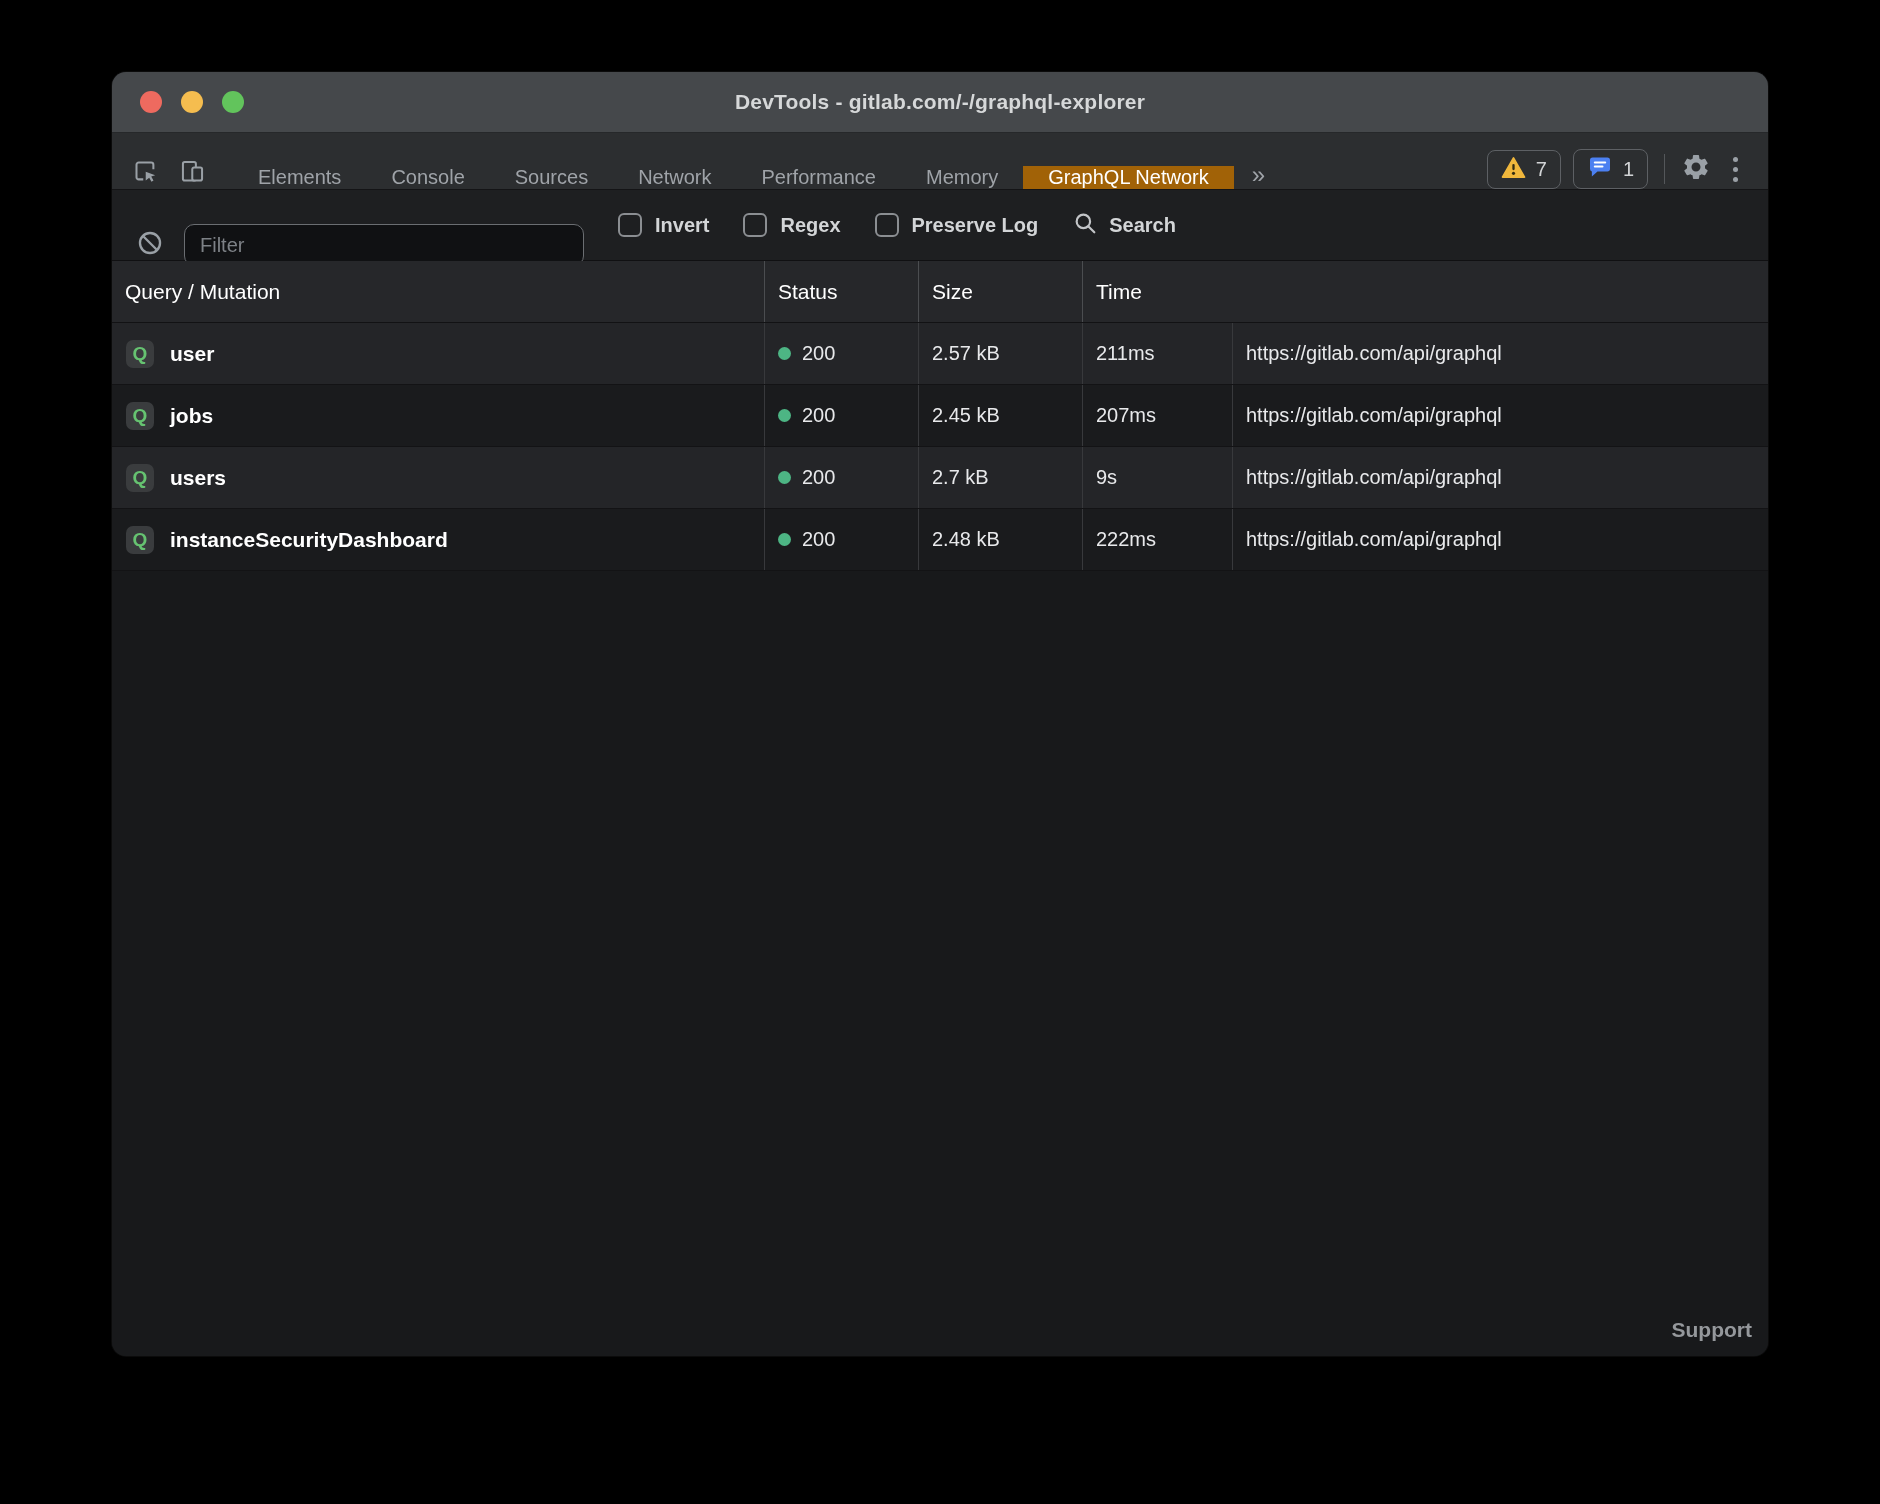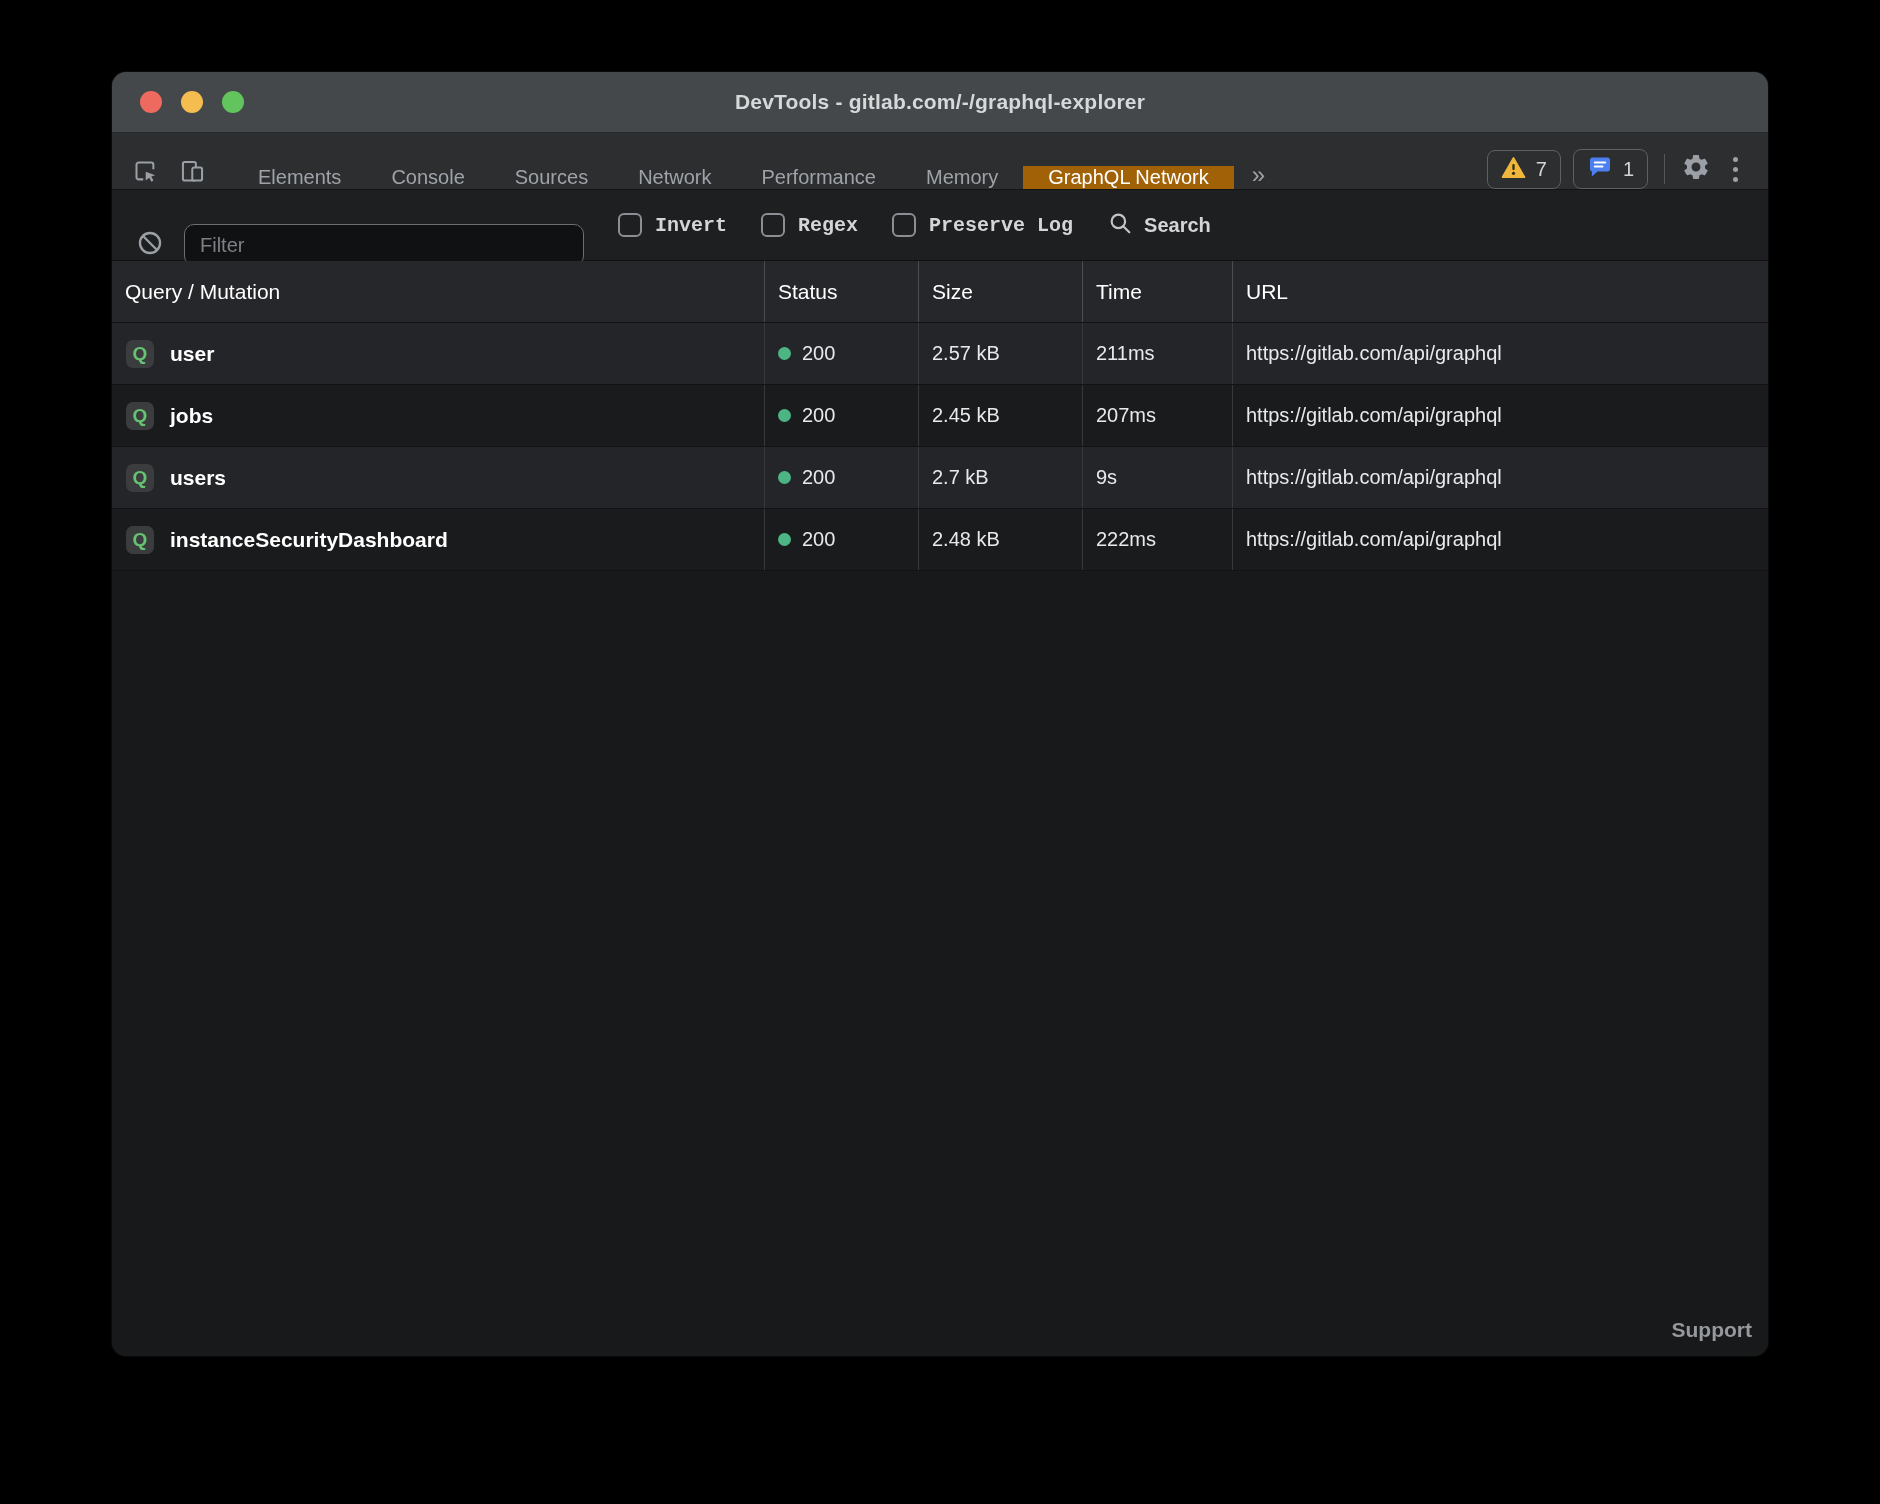--- a/index.html
+++ b/index.html
@@ -39,21 +39,21 @@
   .kebab{display:flex;flex-direction:column;gap:5px;padding:6px 10px;cursor:pointer;}
   .kebab i{width:5px;height:5px;border-radius:50%;background:#9aa0a6;display:block;}
 
   
   .filterbar{height:70px;background:#1e1f21;display:flex;align-items:center;
              padding:0 24px;gap:34px;flex-shrink:0;border-bottom:1px solid #101012;}
   .filter-left{display:flex;align-items:center;gap:20px;margin-top:40px;}
   .filter-input{width:368px;height:40px;background:#101113;border:1.5px solid #6b6e72;
                 border-radius:10px;color:#e8eaed;font-size:20px;padding:0 15px;outline:none;}
   .filter-input::placeholder{color:#7d8186;}
-  .chk-group{display:flex;align-items:center;gap:13px;cursor:pointer;font-family:Liberation Mono, monospace;}
+  .chk-group{display:flex;align-items:center;gap:13px;cursor:pointer;}
   .chk{width:20px;height:20px;border:2px solid #8b8e92;border-radius:6px;background:transparent;flex-shrink:0;}
   .chk-label{font-size:20px;font-weight:bold;color:#d3d5d7;}
   .search-group{display:flex;align-items:center;gap:11px;cursor:pointer;}
   .search-label{font-size:20px;font-weight:bold;color:#d3d5d7;}
 
   
   .grid-row{display:grid;grid-template-columns:652px 154px 164px 150px 1fr;height:61px;align-items:center;}
   .thead{background:#26272a;font-weight:normal;color:#fff;font-size:21px;border-bottom:1px solid #121214;}
   .thead .cell{border-left:1px solid #4b4d50;height:100%;display:flex;align-items:center;padding-left:13px;cursor:pointer;}
   .thead .cell:first-child{border-left:none;}
@@ -214,23 +214,20 @@
         </div>
       <div class="cell">
           <span>Status</span>
         </div>
       <div class="cell">
           <span>Size</span>
         </div>
       <div class="cell">
           <span>Time</span>
         </div>
-      <div class="cell">
-          <span>URL</span>
-        </div>
     </div>
 
     <div class="grid-row trow odd">
       <div class="cell">
         <span class="qbadge">Q</span>
         <span class="rname">user</span>
       </div>
       <div class="cell">
           <span class="dot"></span>
           <span>200</span>

